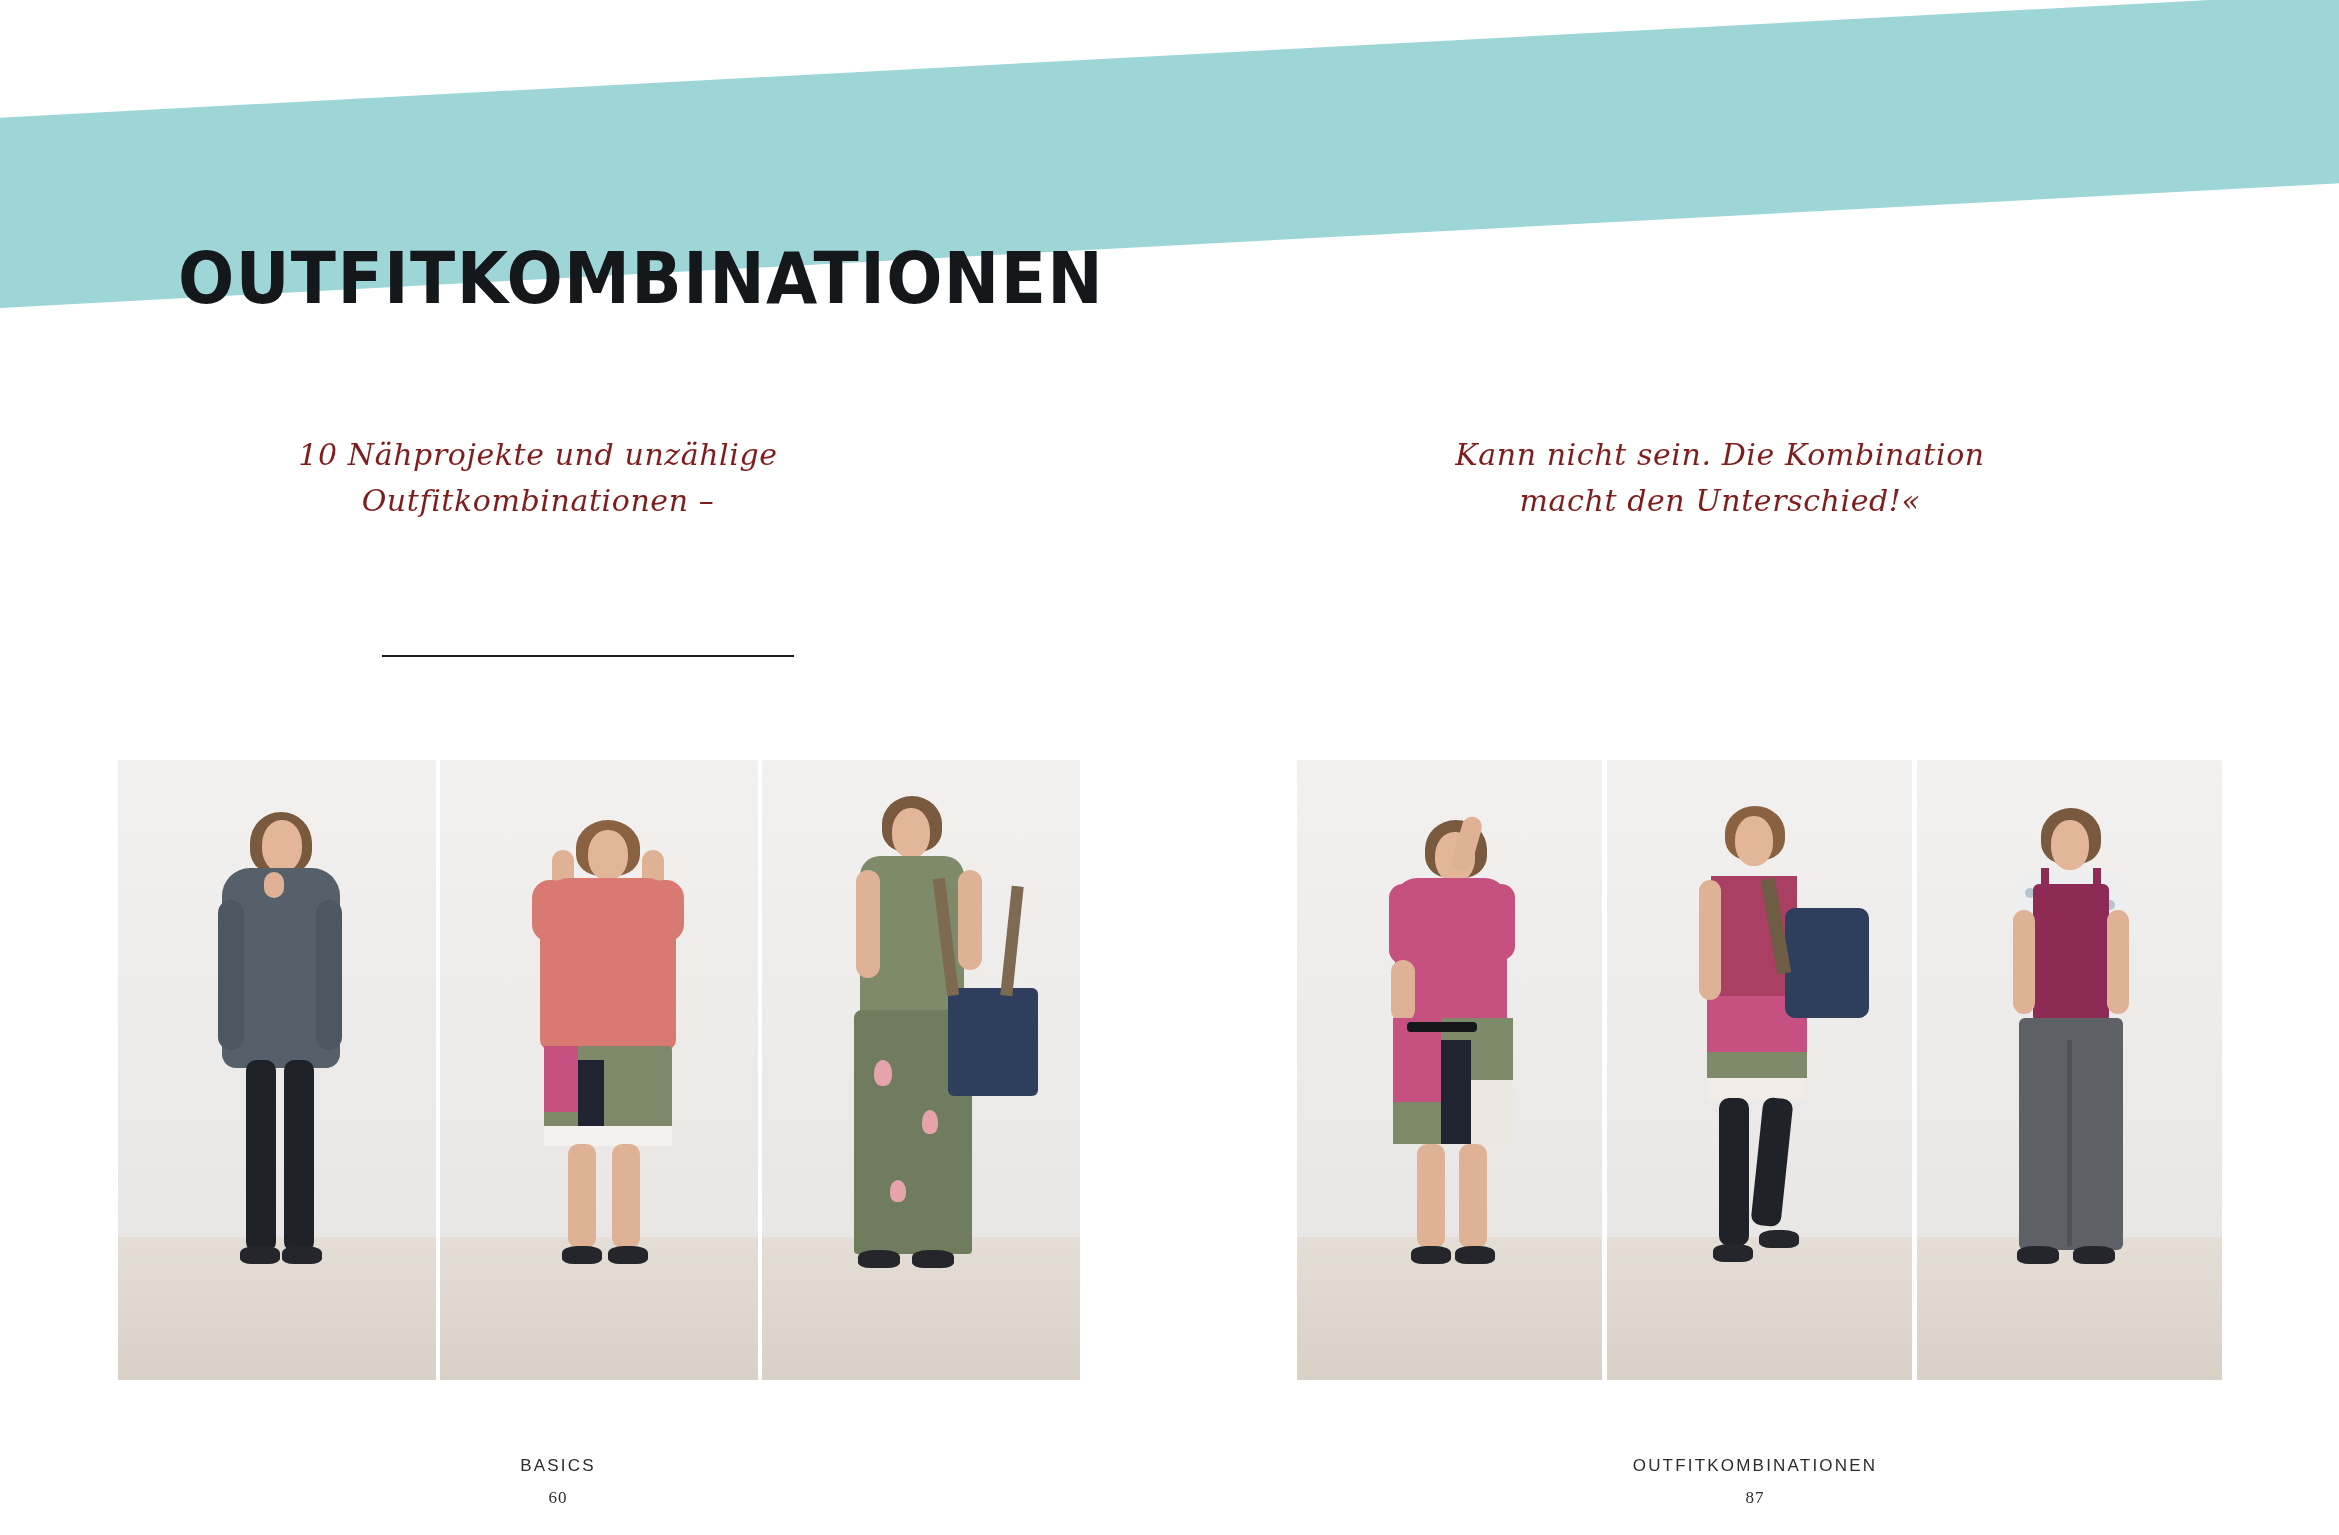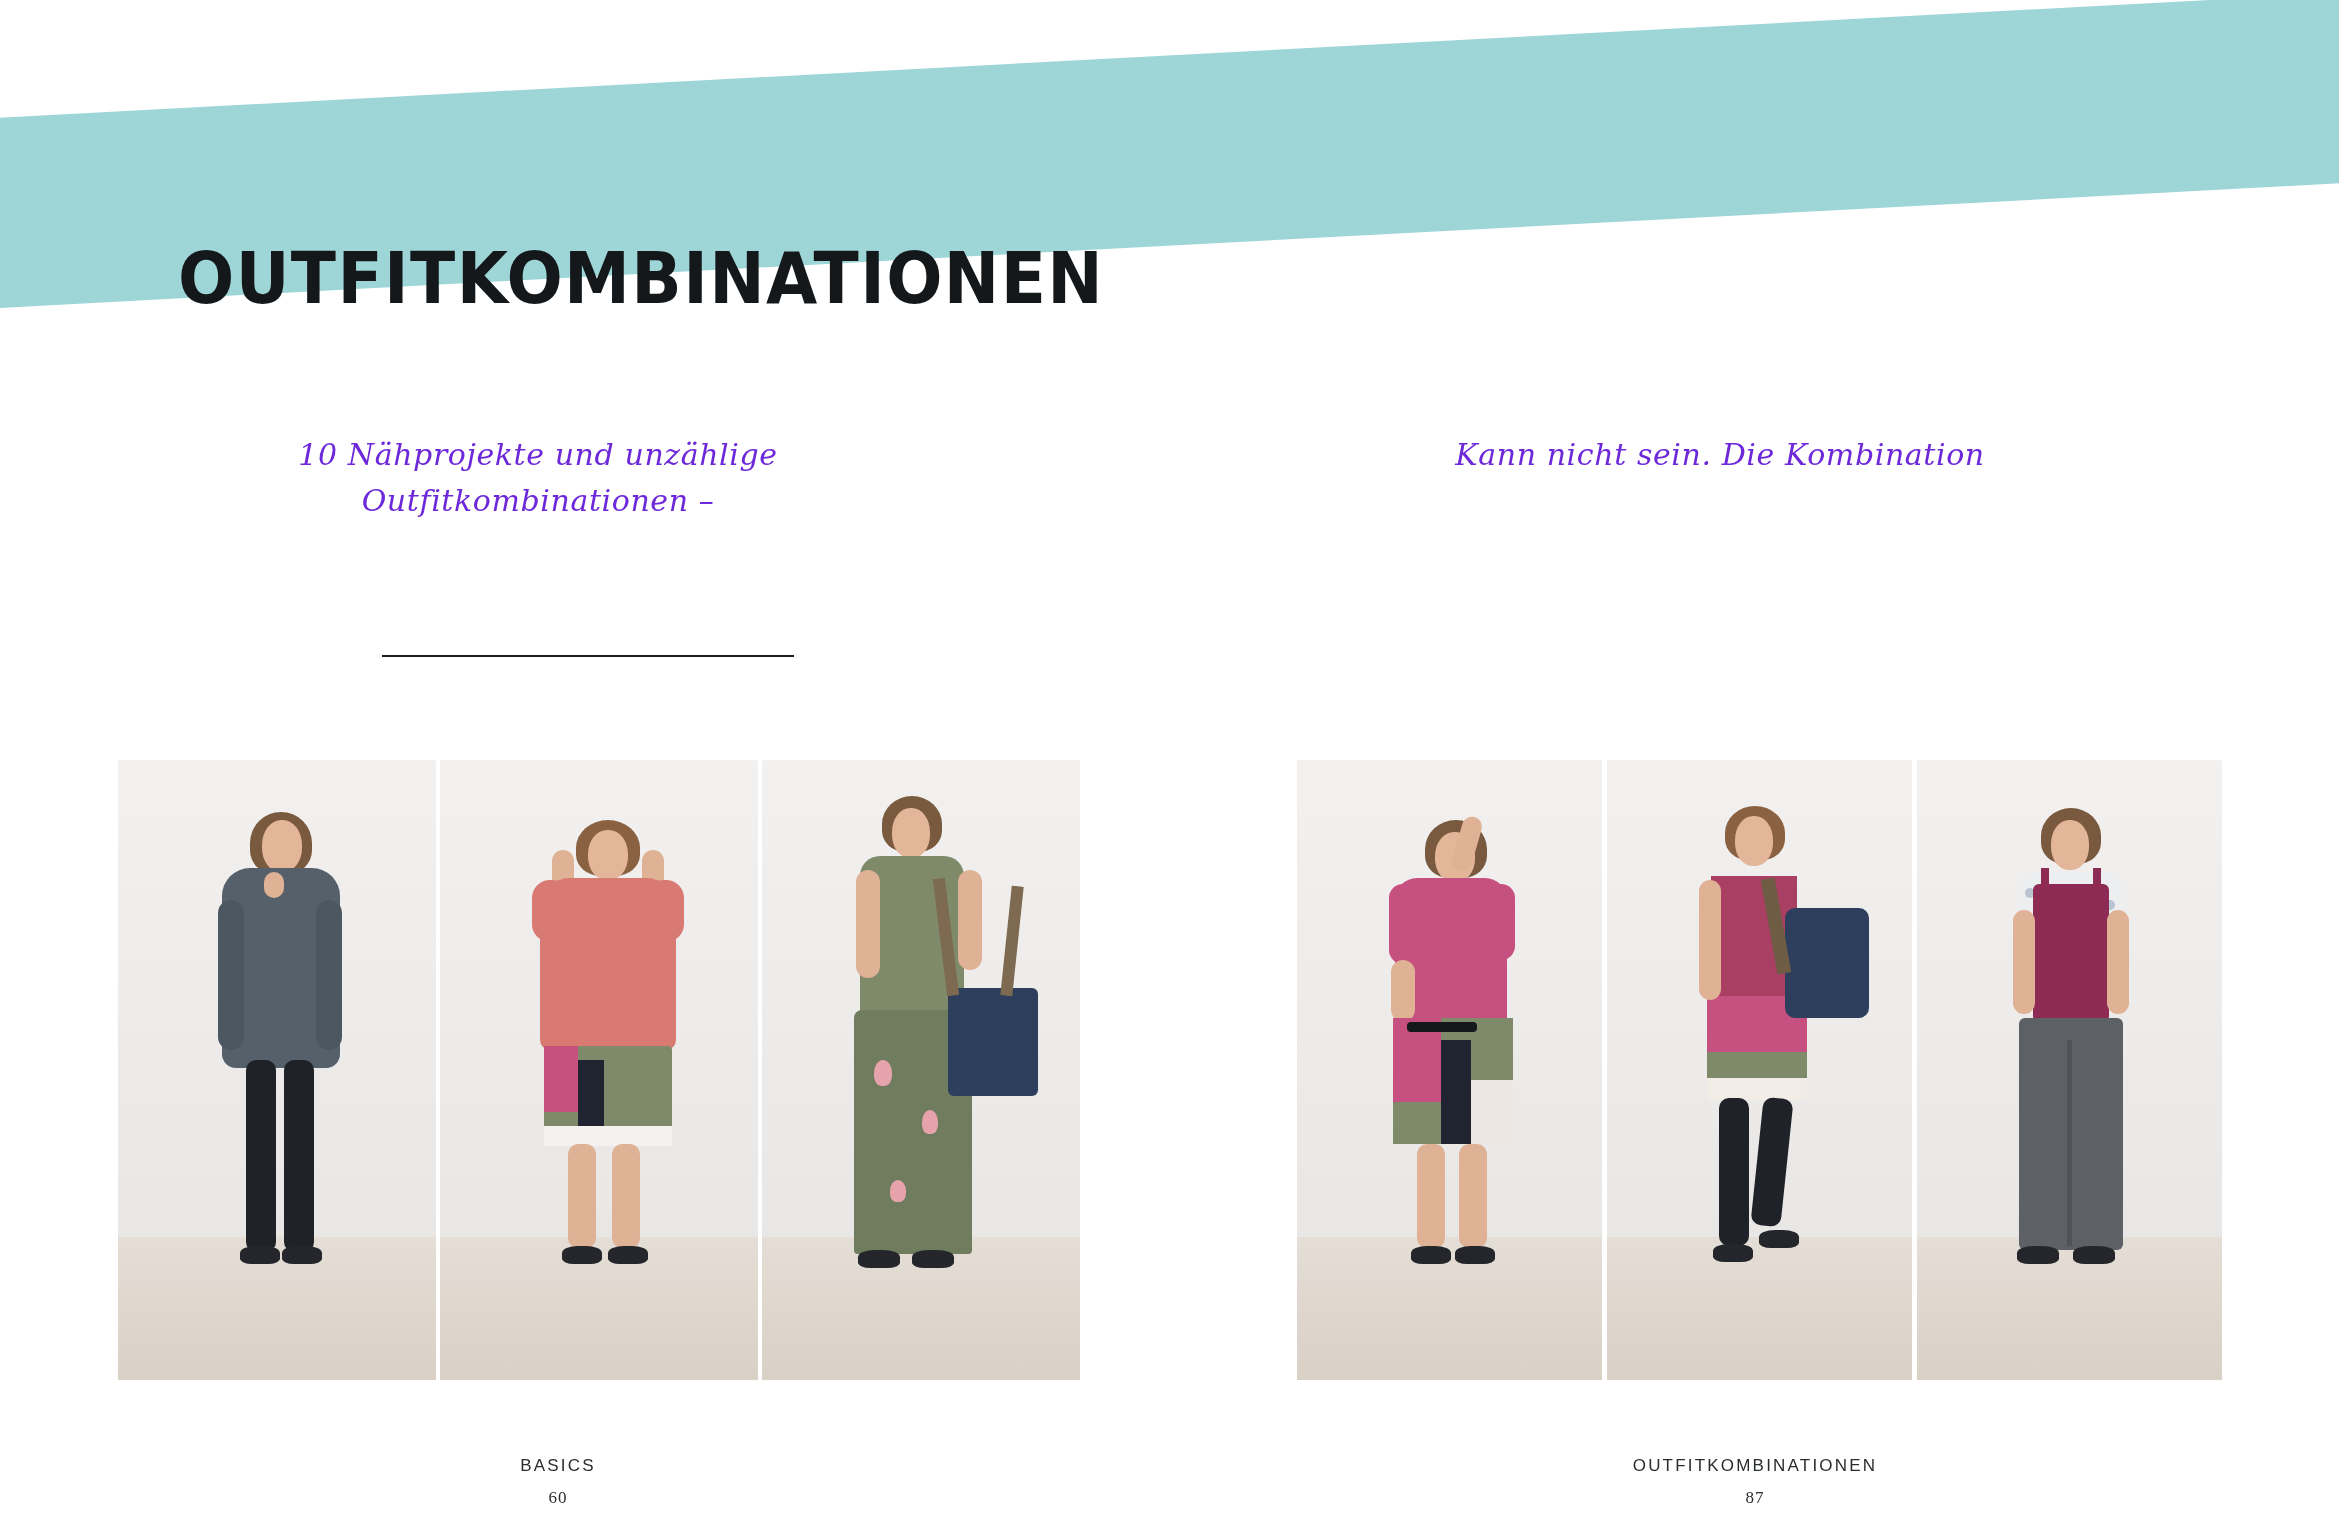--- a/index.html
+++ b/index.html
@@ -51,21 +51,21 @@
     white-space: nowrap;
   }
 
   
   .script-block {
     position: absolute;
     font-family: "DejaVu Serif", serif;
     font-style: italic;
     font-size: 30px;
     line-height: 1.52;
-    color: #6d28d9;
+    color: #7f1d1d;
     text-align: center;
     letter-spacing: 0.6px;
   }
   .script-left {
     left: 258px;
     top: 432px;
     width: 560px;
   }
   .script-right {
     left: 1420px;
@@ -151,20 +151,21 @@
 
 <div class="page-title">OUTFITKOMBINATIONEN</div>
 
 <div class="script-block script-left">
   <span class="ln">10 Nähprojekte und unzählige</span>
   <span class="ln">Outfitkombinationen –</span>
 </div>
 
 <div class="script-block script-right">
   <span class="ln">Kann nicht sein. Die Kombination</span>
+  <span class="ln">macht den Unterschied!«</span>
 </div>
 
 <div class="rule"></div>
 
 <div class="photo" style="left:118px; top:760px; width:318px; height:620px;">
   <div class="bg-wall"></div>
   <div class="baseboard"></div>
   <div class="bg-floor"></div>
   <div class="fig">
     <div class="hair" style="left:132px; top:52px; width:62px; height:62px; background:#7a5a3e;"></div>

